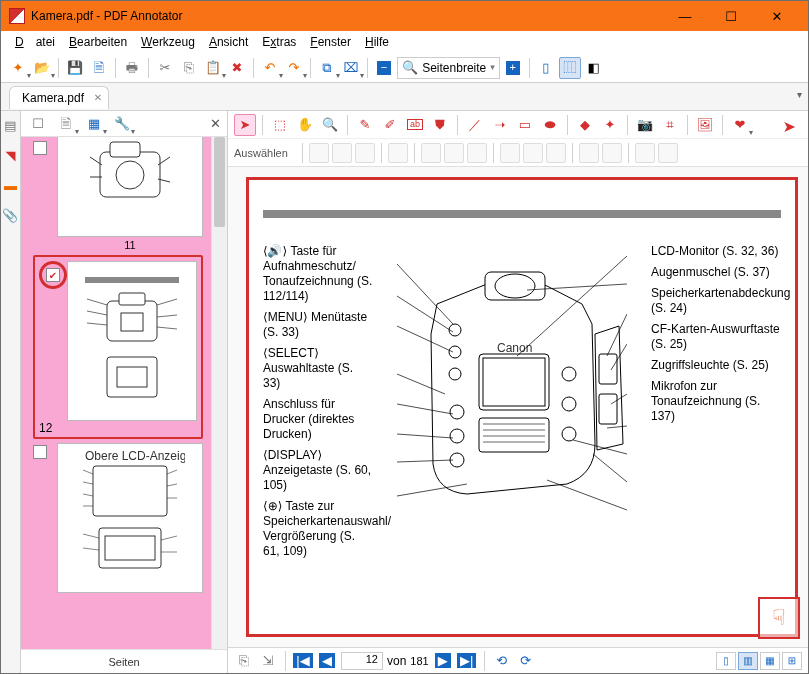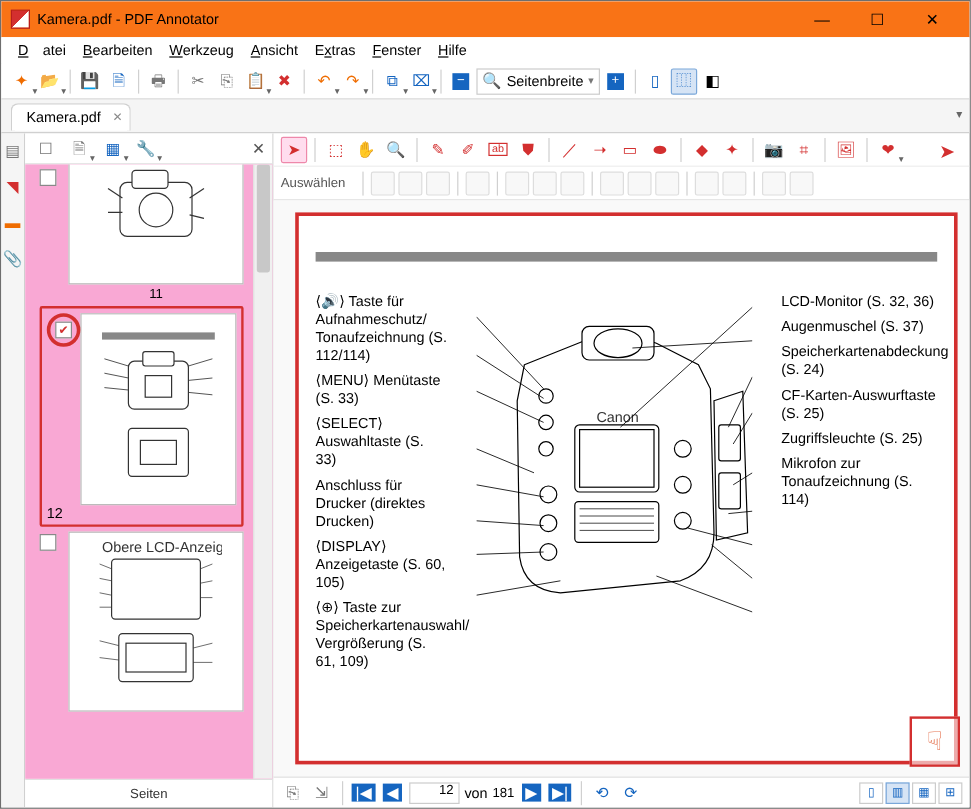--- a/index.html
+++ b/index.html
@@ -420,21 +420,21 @@
                 <line x1="230" y1="266" x2="150" y2="236"></line>
               </g>
             </svg>
           </div>
           <div class="col right">
             <div>LCD-Monitor (S. 32, 36)</div>
             <div>Augenmuschel (S. 37)</div>
             <div>Speicherkartenabdeckung (S. 24)</div>
             <div>CF-Karten-Auswurftaste (S. 25)</div>
             <div>Zugriffsleuchte (S. 25)</div>
-            <div>Mikrofon zur Tonaufzeichnung (S. 114)</div>
+            <div>Mikrofon zur Tonaufzeichnung (S. 137)</div>
           </div>
         </div>
       </div>
       <div class="hand-corner">☟</div>
     </div>
 
     <div class="statusbar">
       <div class="sbtn">
           <span class="ico gray">⎘</span>
         </div>

